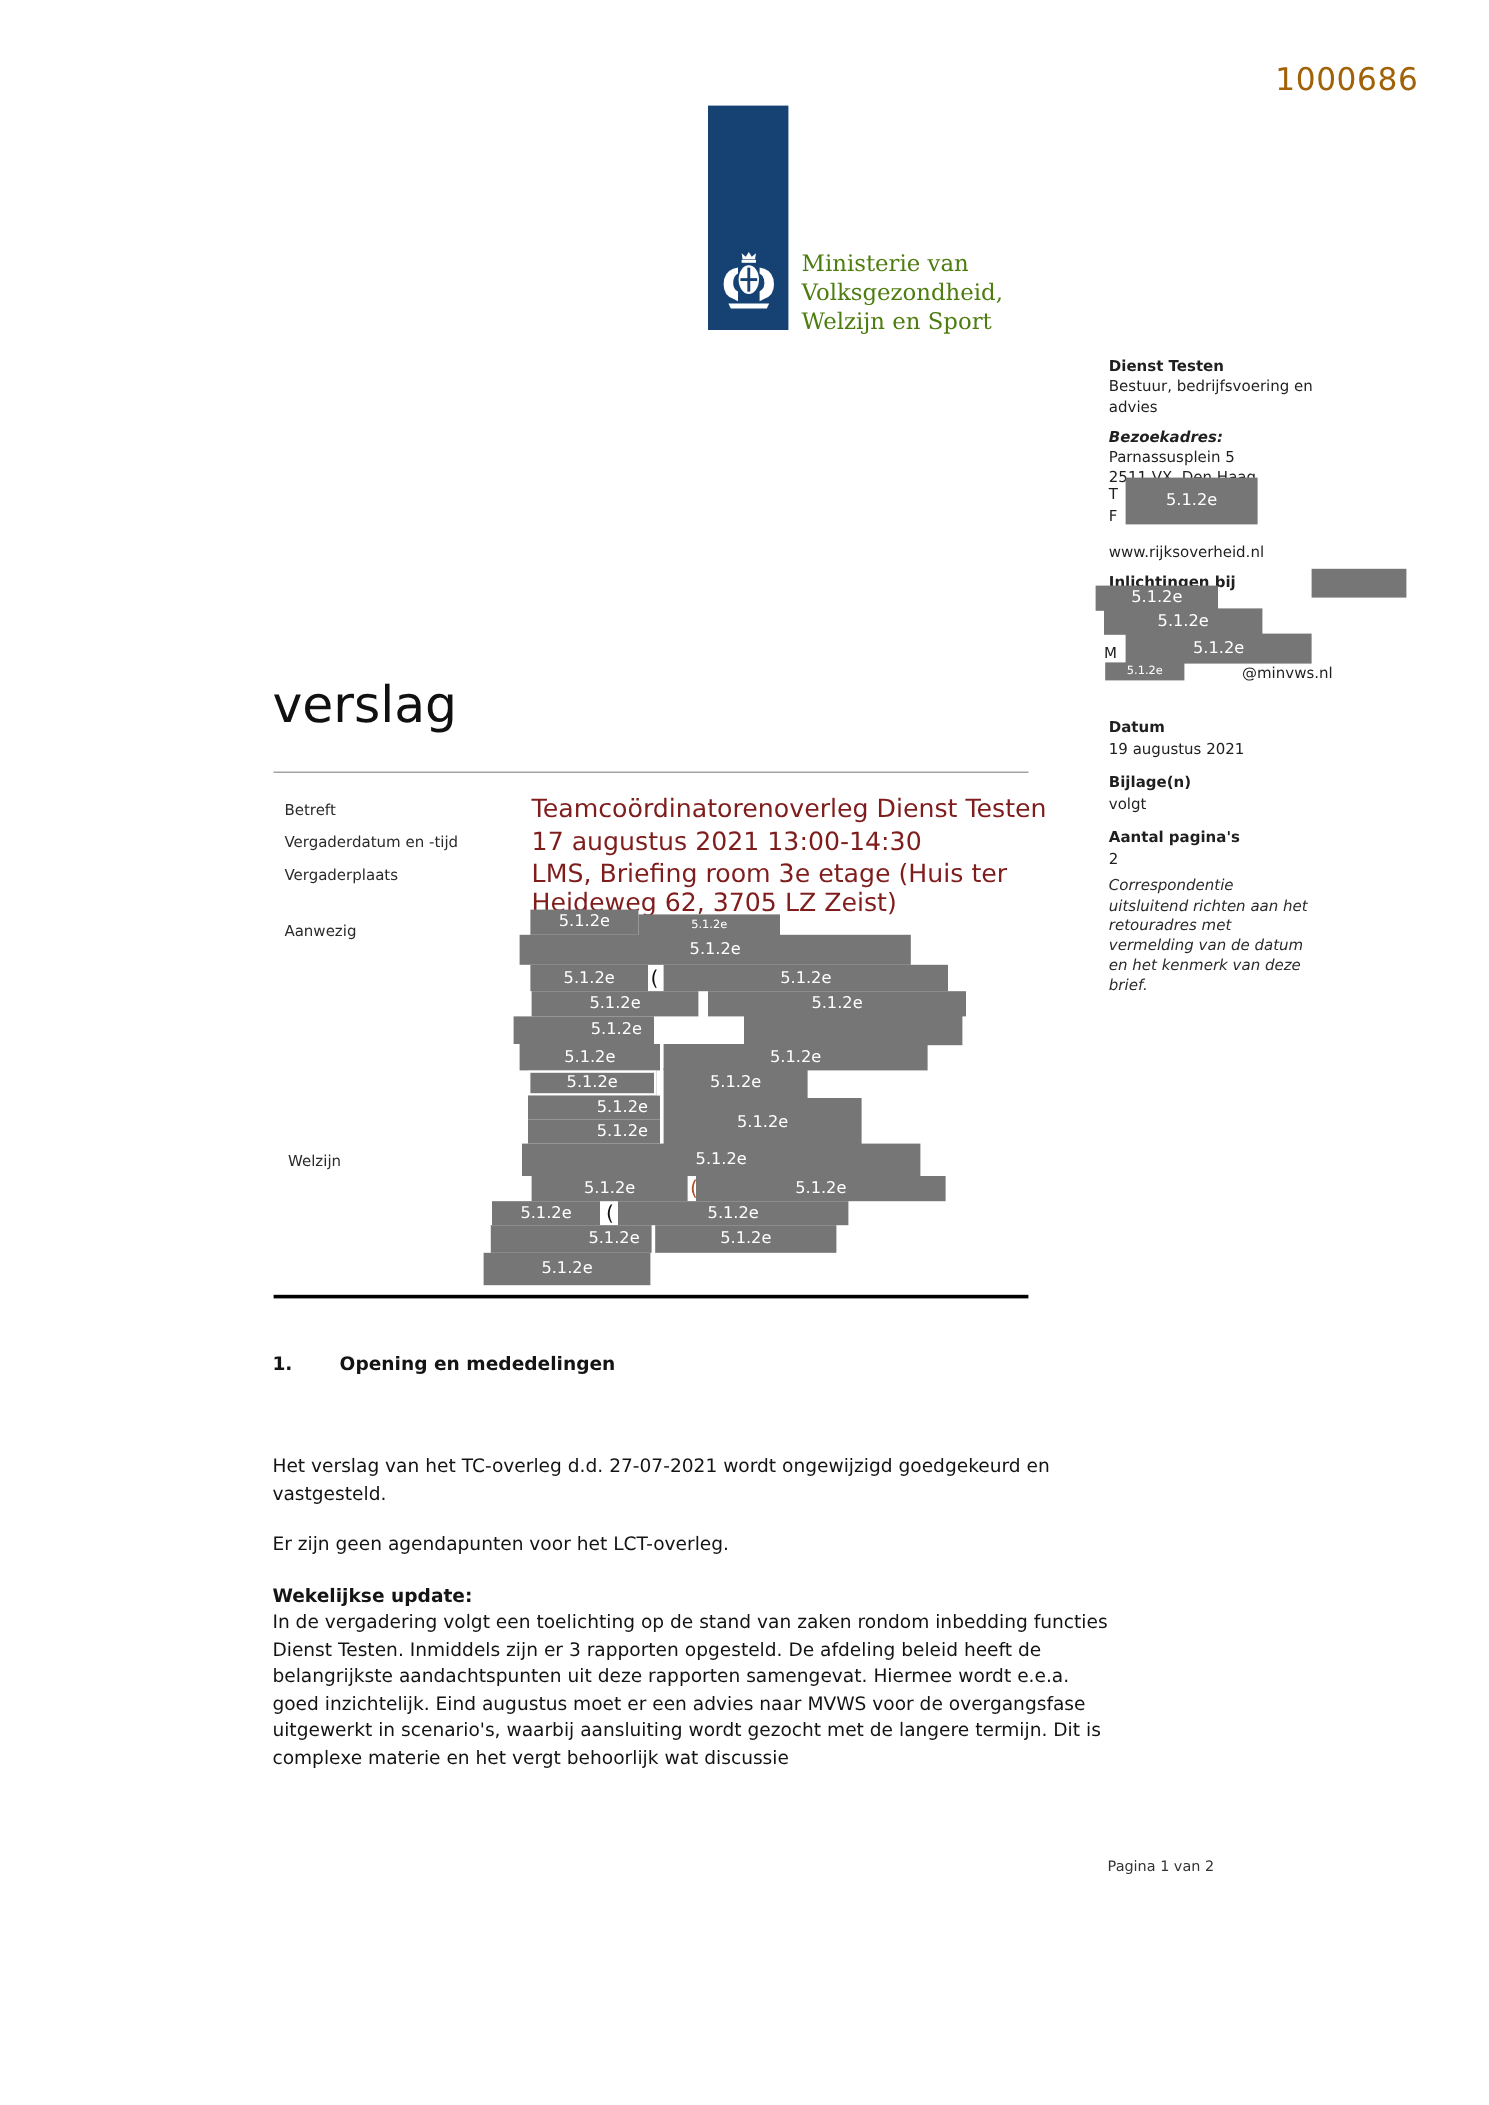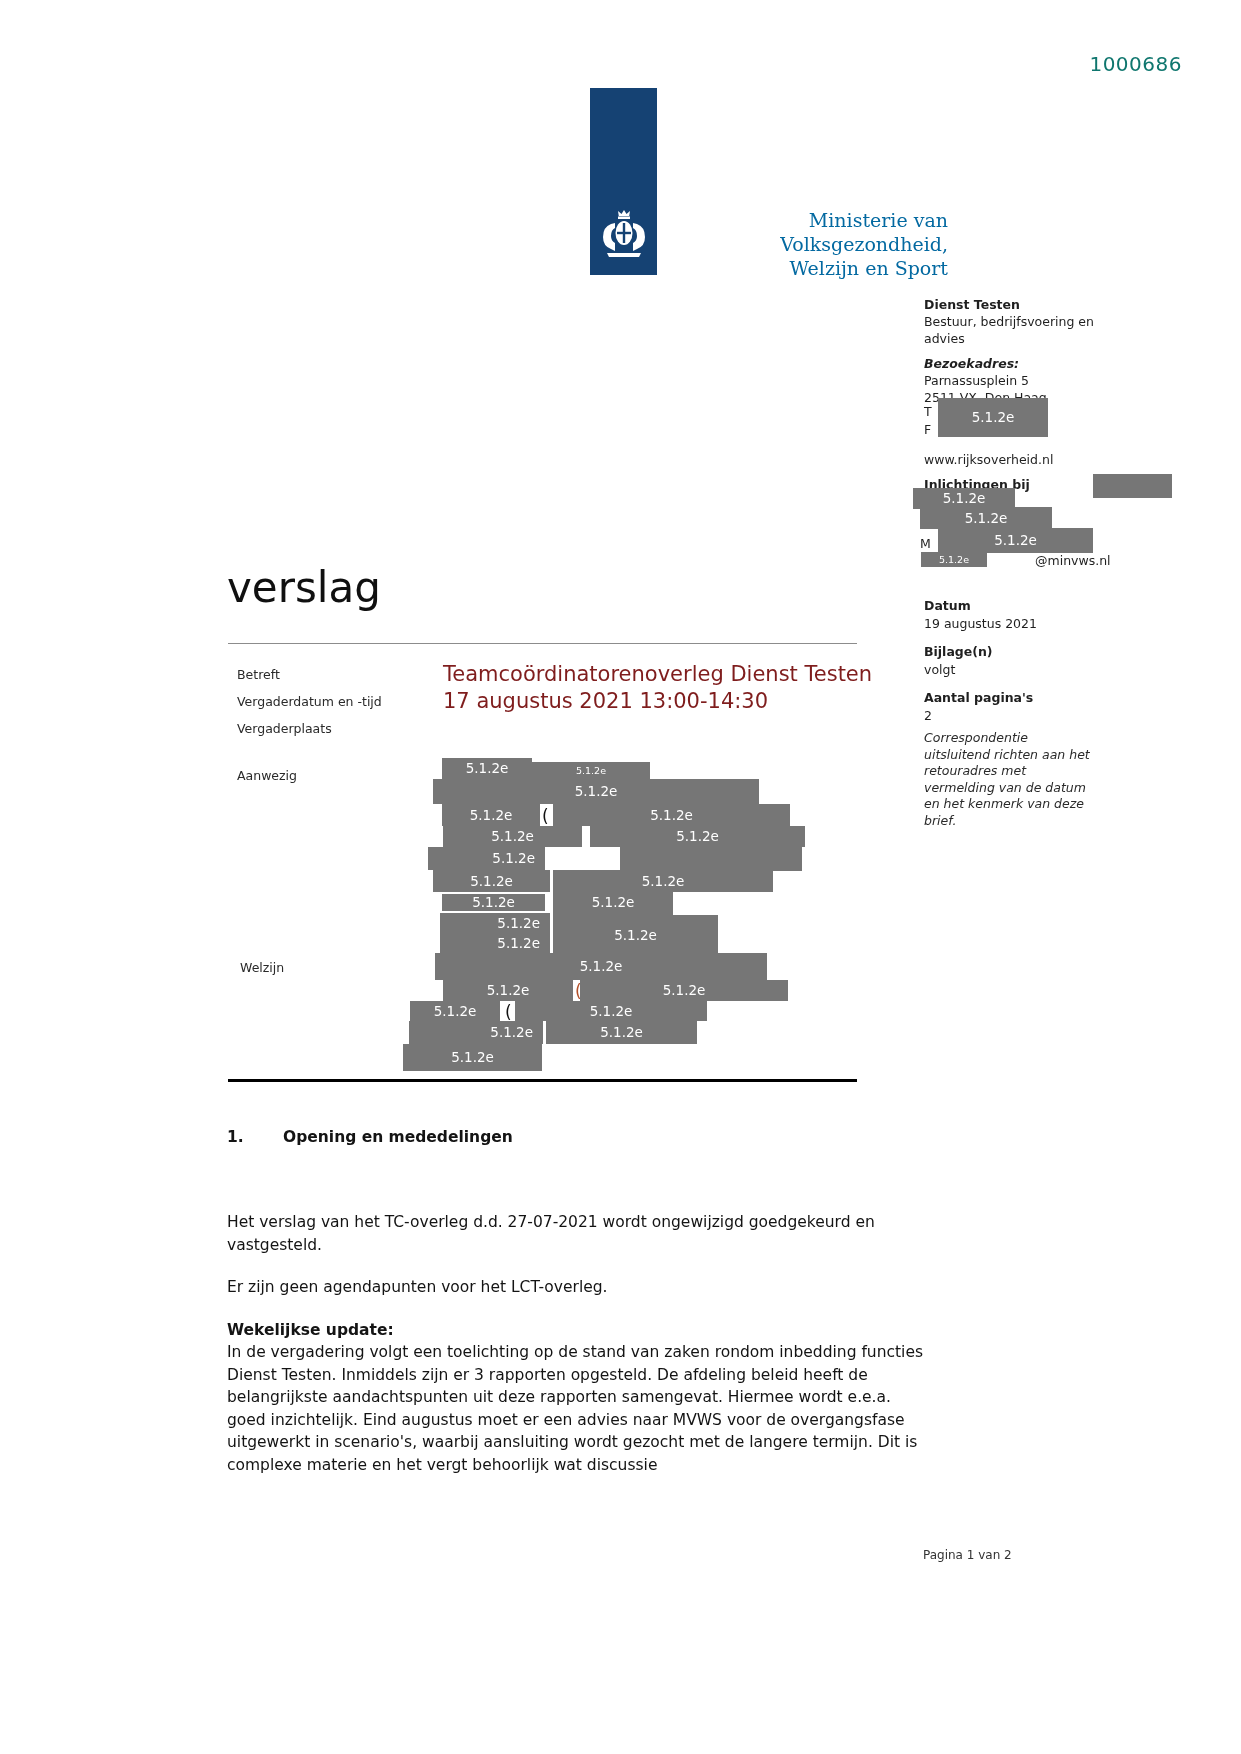--- a/index.html
+++ b/index.html
@@ -1,21 +1,21 @@
 <!DOCTYPE html>
 <html><head>
 <meta charset="utf-8">
 <style>
   html,body { margin:0; padding:0; background:#ffffff; }
   .page { position:relative; width:1241px; height:1754px; background:#ffffff;
           font-family:"DejaVu Sans","Liberation Sans",sans-serif; color:#1a1a1a; overflow:hidden; }
   .abs { position:absolute; }
-  .docnum { font-size:20px; color:#0f766e; letter-spacing:0.5px; }
+  .docnum { font-size:26px; color:#a16207; letter-spacing:0.5px; }
   .logo-bar { background:#154273; }
-  .ministry-name { font-family:"DejaVu Serif","Liberation Serif",serif; font-size:19px; line-height:24px; color:#0369a1;text-align:right; }
+  .ministry-name { font-family:"DejaVu Serif","Liberation Serif",serif; font-size:19px; line-height:24px; color:#4d7c0f; }
   .title { font-size:42px; color:#101010; }
   .rule-thin  { border-top:1px solid #8c8c8c; height:0; }
   .rule-thick { border-top:3px solid #000000; height:0; }
   .meta-label { font-size:12.5px; color:#2a2a2a; }
   .meta-value { font-size:21px; line-height:24px; color:#7f1d1d; }
   .body-text  { font-size:15.5px; line-height:22.5px; color:#141414; }
   .bold { font-weight:bold; }
   .side { font-size:12.5px; line-height:16.5px; color:#1f1f1f; }
   .side-h { font-weight:bold; }
   .side-note { font-style:italic; color:#2a2a2a; }
@@ -85,20 +85,21 @@
   <div class="abs title" style="left:227px;top:563px;">verslag</div>
   <div class="abs rule-thin" style="left:228px;top:643px;width:629px;"></div>
 
   <div class="abs meta-label" style="left:237px;top:667px;">Betreft</div>
   <div class="abs meta-value" style="left:443px;top:662px;width:430px;">Teamcoördinatorenoverleg Dienst Testen</div>
 
   <div class="abs meta-label" style="left:237px;top:694px;">Vergaderdatum en -tijd</div>
   <div class="abs meta-value" style="left:443px;top:689px;width:430px;">17 augustus 2021 13:00-14:30</div>
 
   <div class="abs meta-label" style="left:237px;top:721px;">Vergaderplaats</div>
+  <div class="abs meta-value" style="left:443px;top:716px;width:432px;">LMS, Briefing room 3e etage (Huis ter Heideweg 62, 3705 LZ Zeist)</div>
 
   <div class="abs meta-label" style="left:237px;top:768px;">Aanwezig</div>
   <div class="abs meta-label" style="left:240px;top:960px;">Welzijn</div>
 
   <div class="abs rule-thick" style="left:228px;top:1079px;width:629px;"></div>
 
   <div class="abs body-text" style="left:227px;top:1126px;">
     <span class="bold" style="display:inline-block;width:56px;">1.</span><span class="bold">Opening en mededelingen</span>
   </div>
   <div class="abs body-text" style="left:227px;top:1211px;width:700px;">Het verslag van het TC-overleg d.d. 27-07-2021 wordt ongewijzigd goedgekeurd en vastgesteld.</div>

